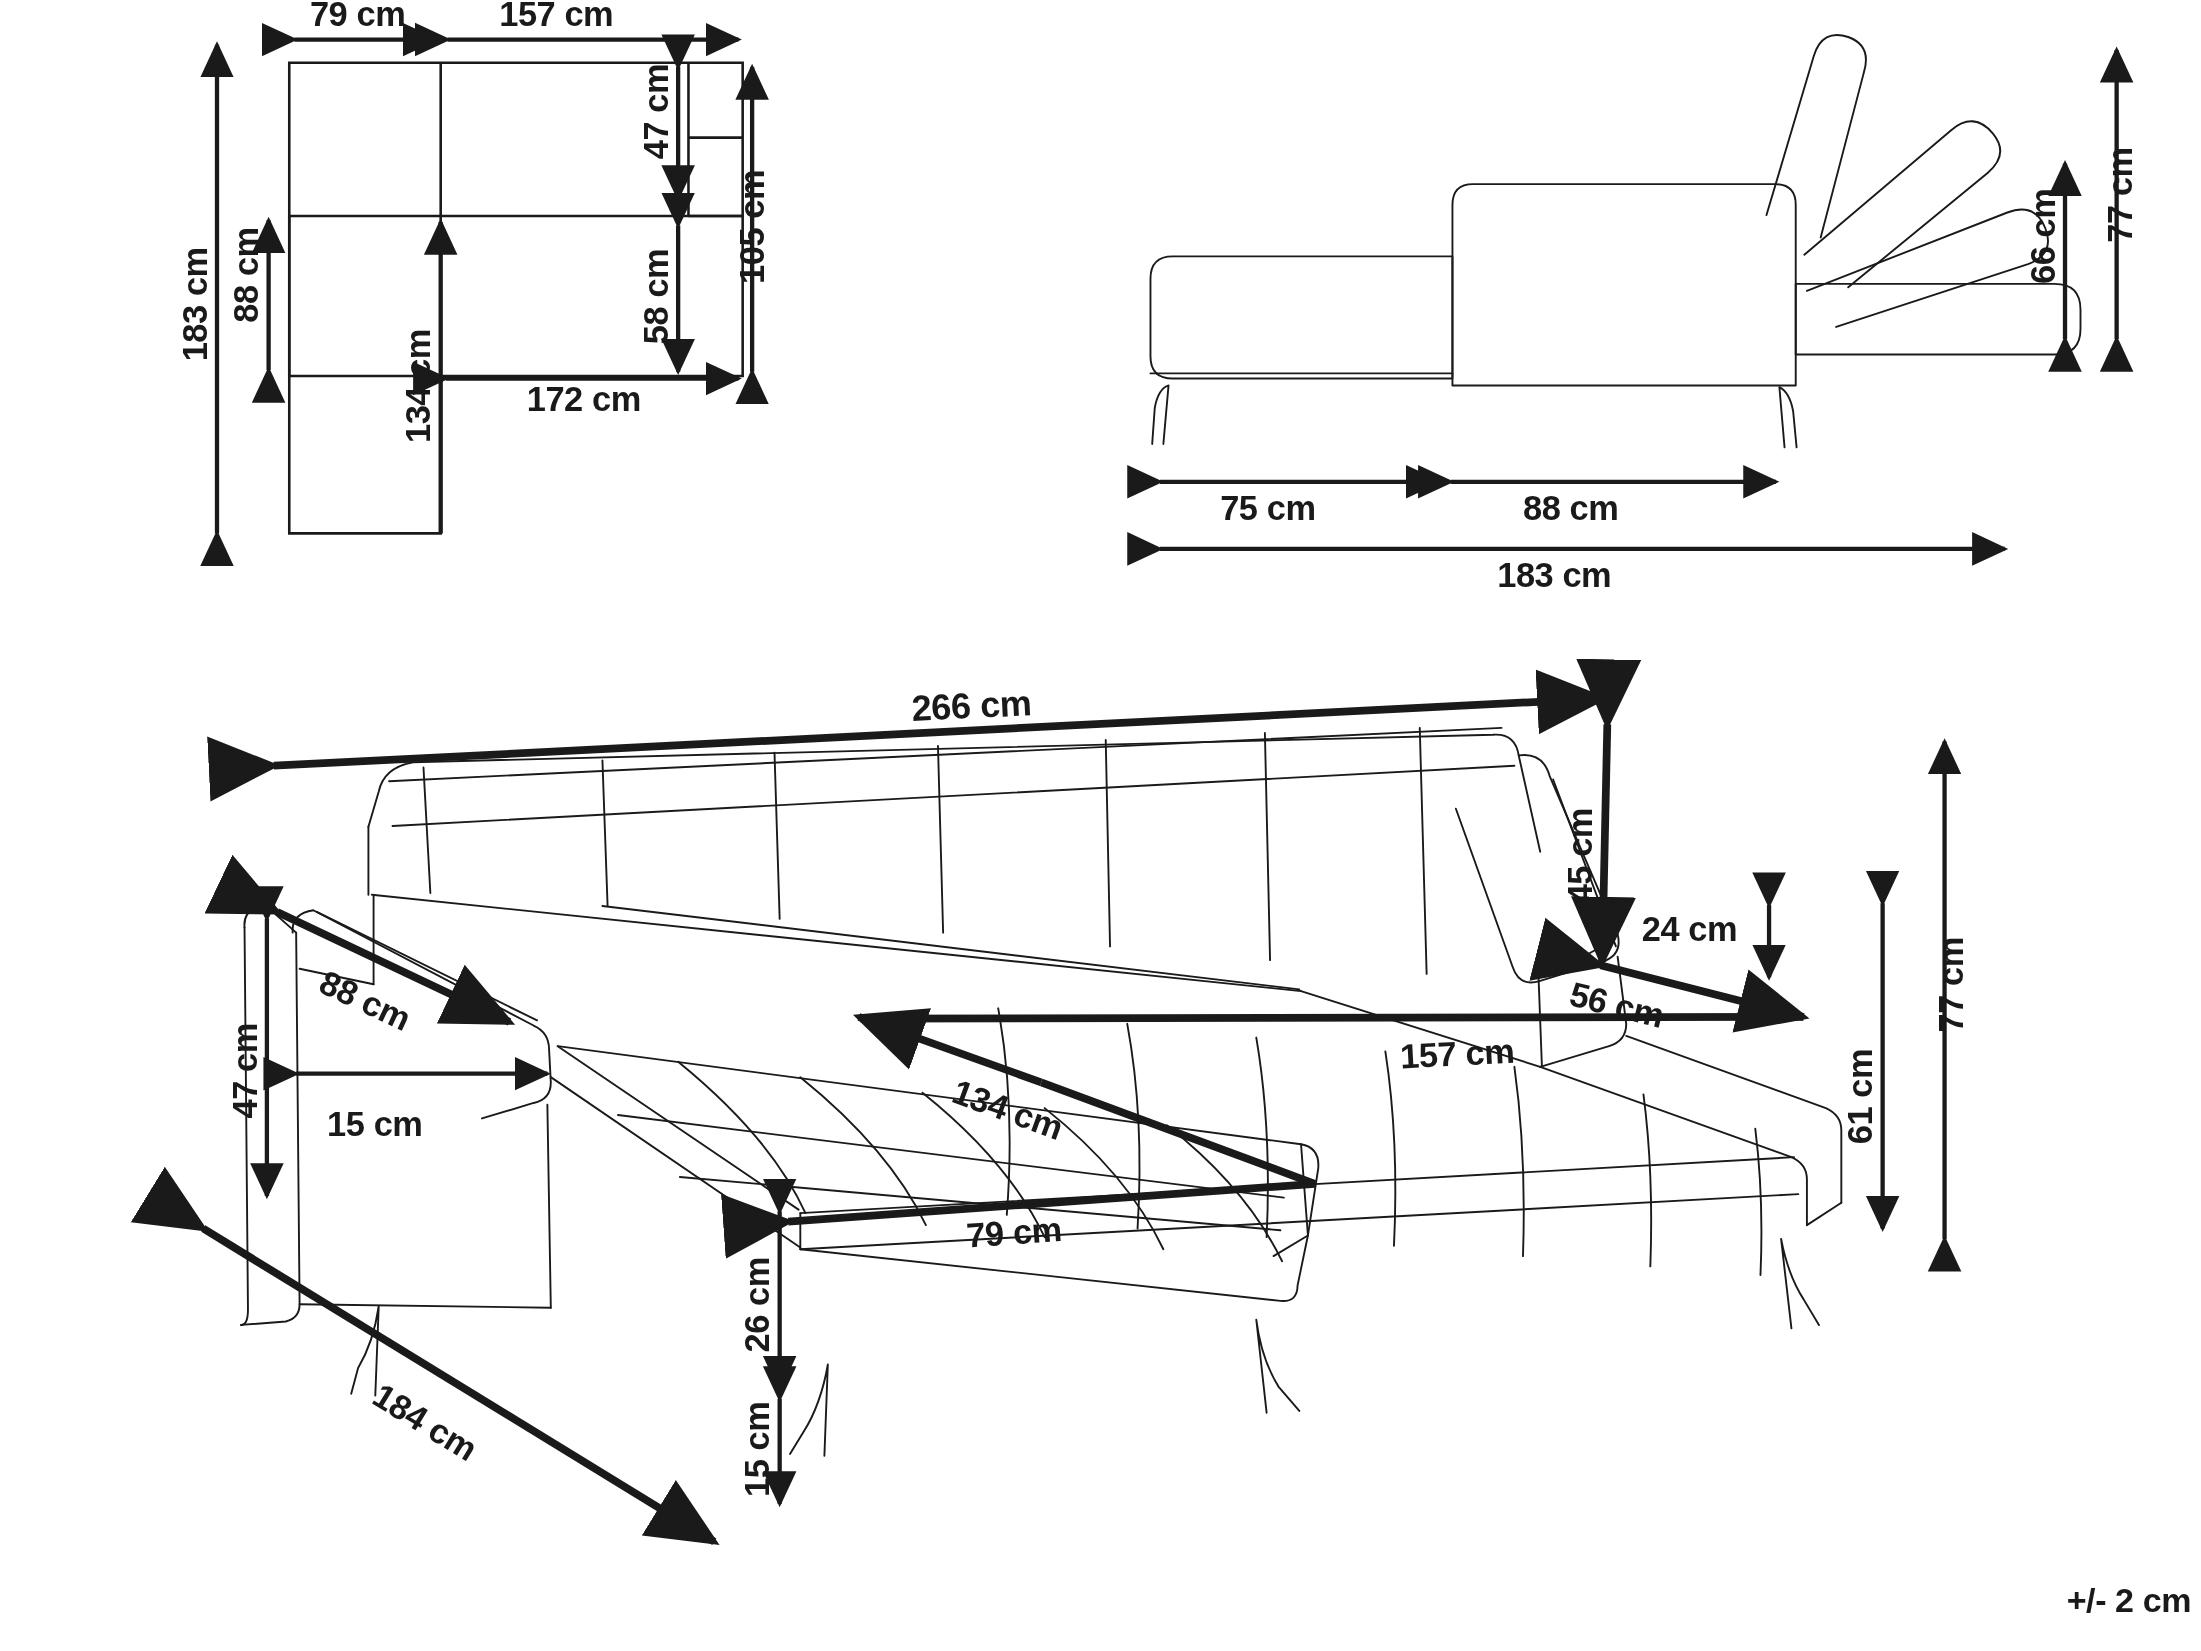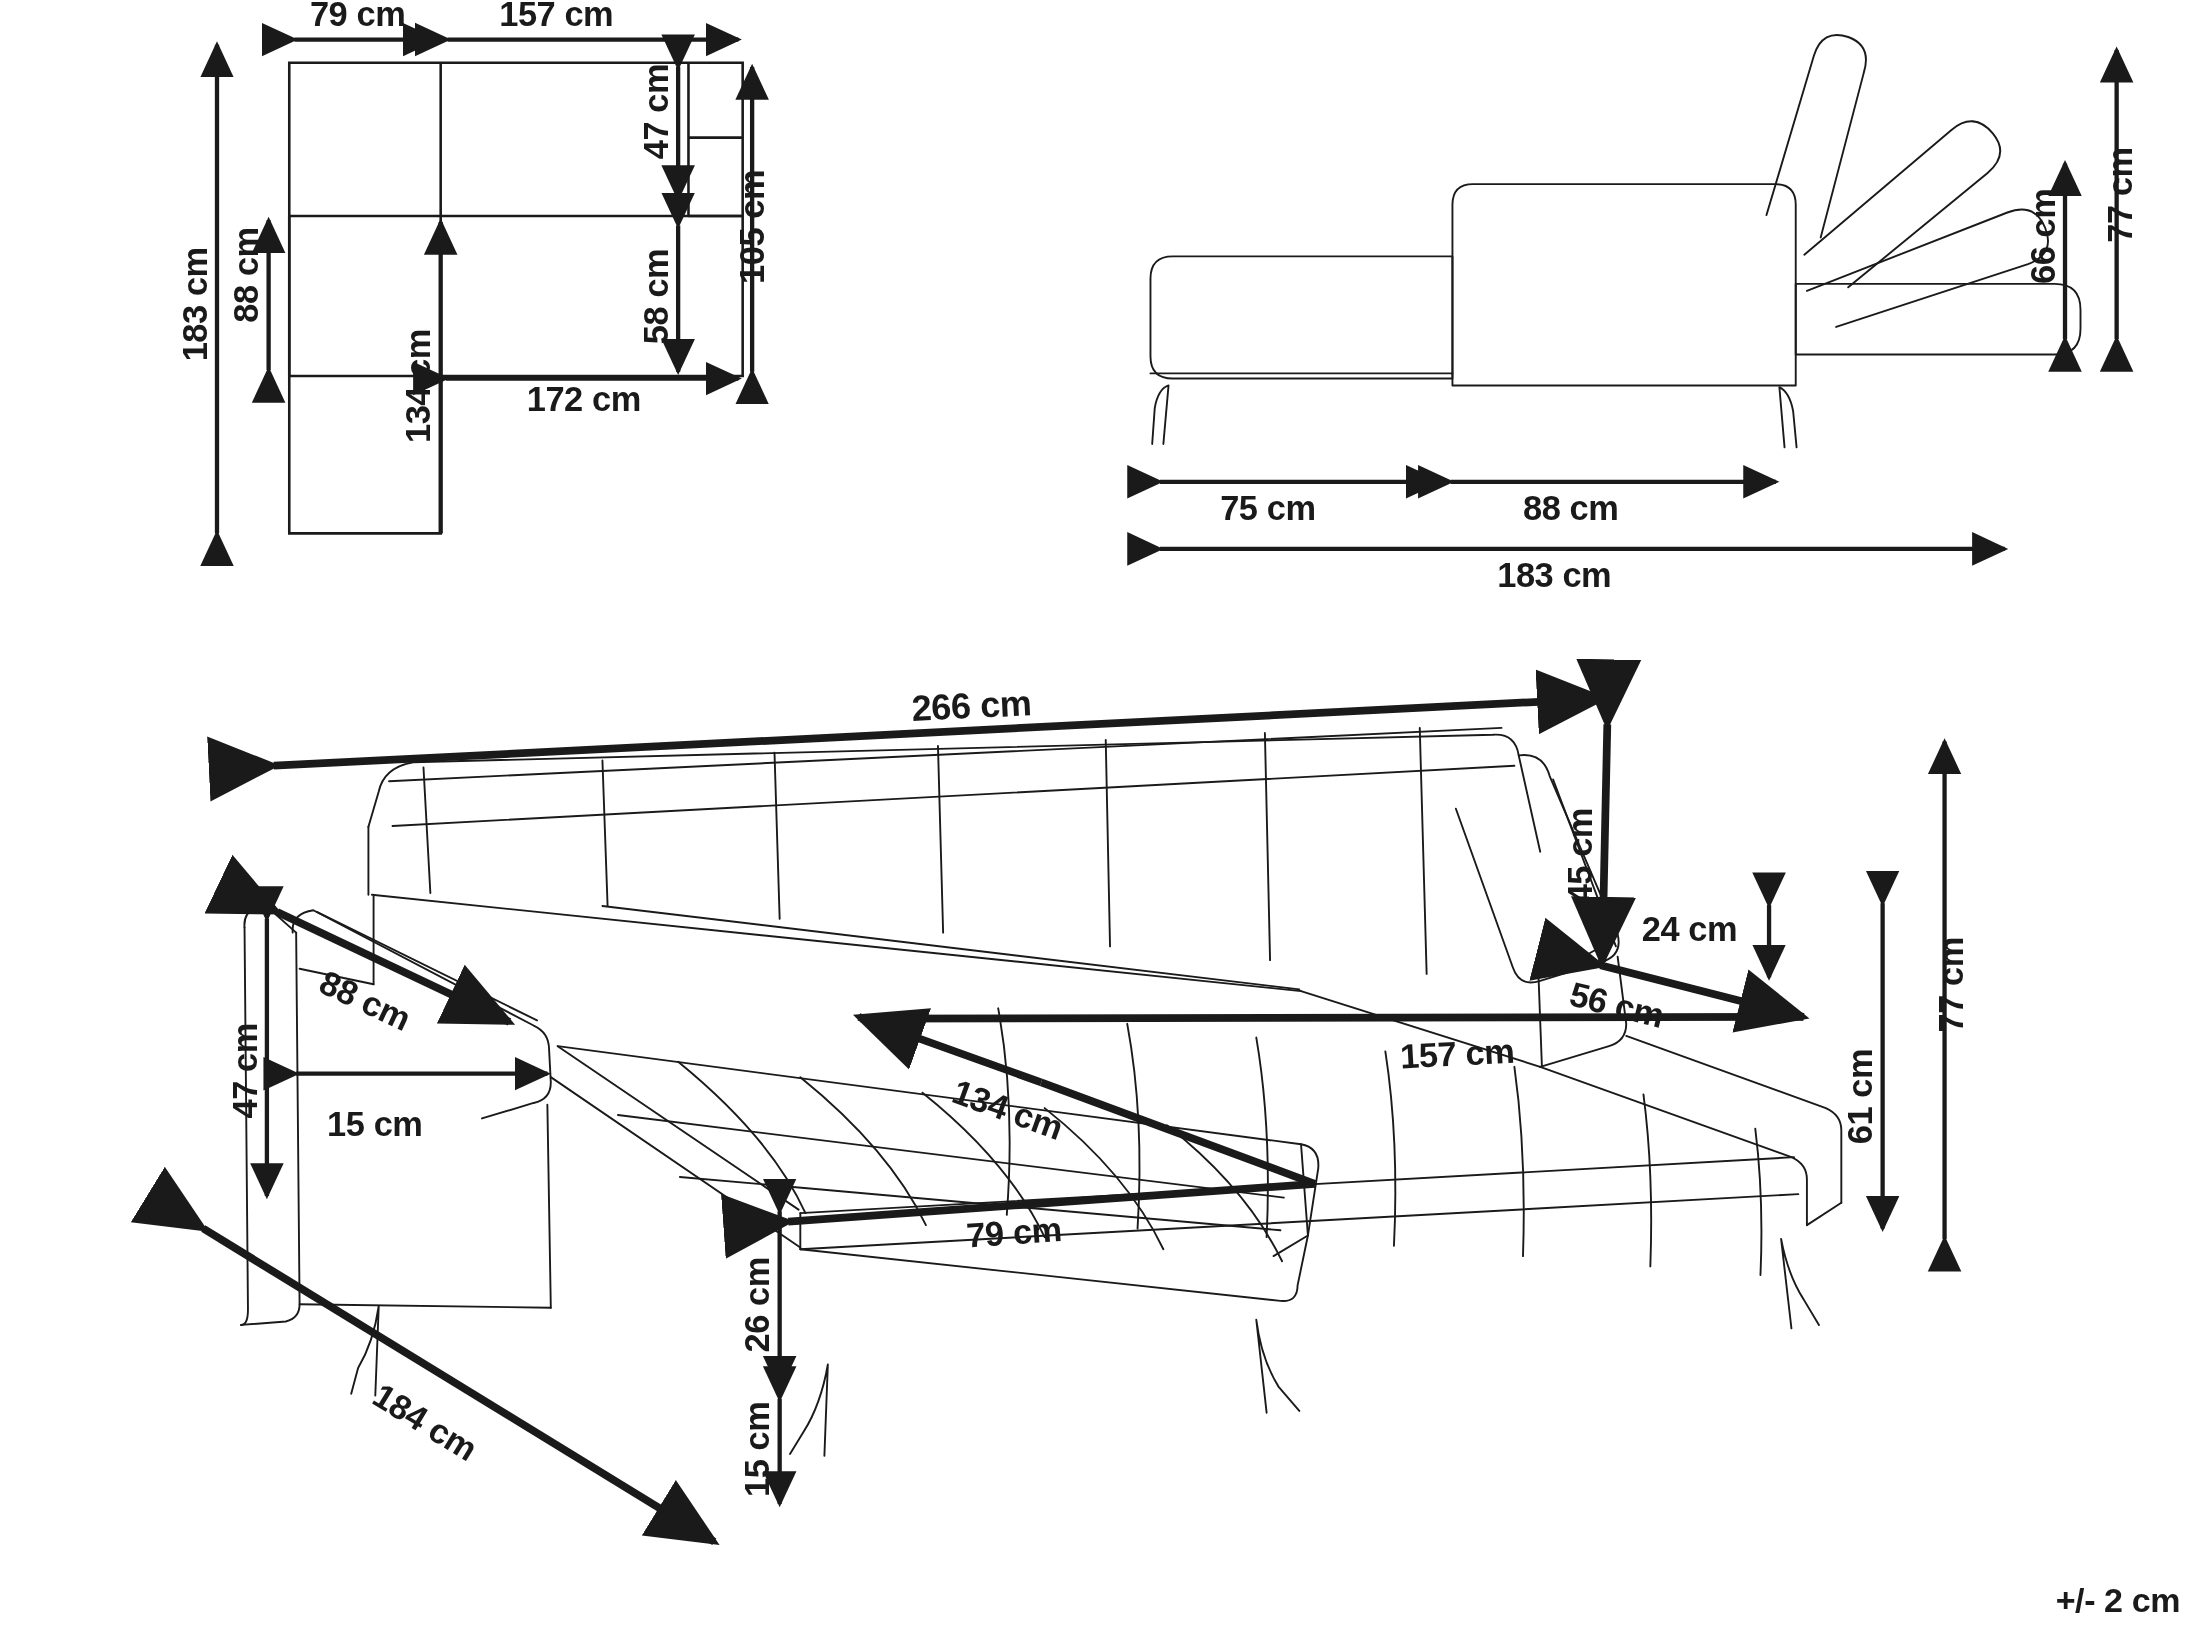--- a/index.html
+++ b/index.html
@@ -50,21 +50,21 @@
     stroke-width: 5;
     fill: none;
   }
   .dimline-fat {
     stroke: #1a1a1a;
     stroke-width: 9;
     fill: none;
   }
   .tolerance {
     position: absolute;
-    right: 22px;
+    right: 11px;
     bottom: 31px;
     font-family: "Liberation Sans", sans-serif;
     font-weight: bold;
     font-size: 34px;
     color: #1a1a1a;
     letter-spacing: -0.4px;
   }
 </style>
 </head>
 <body>

